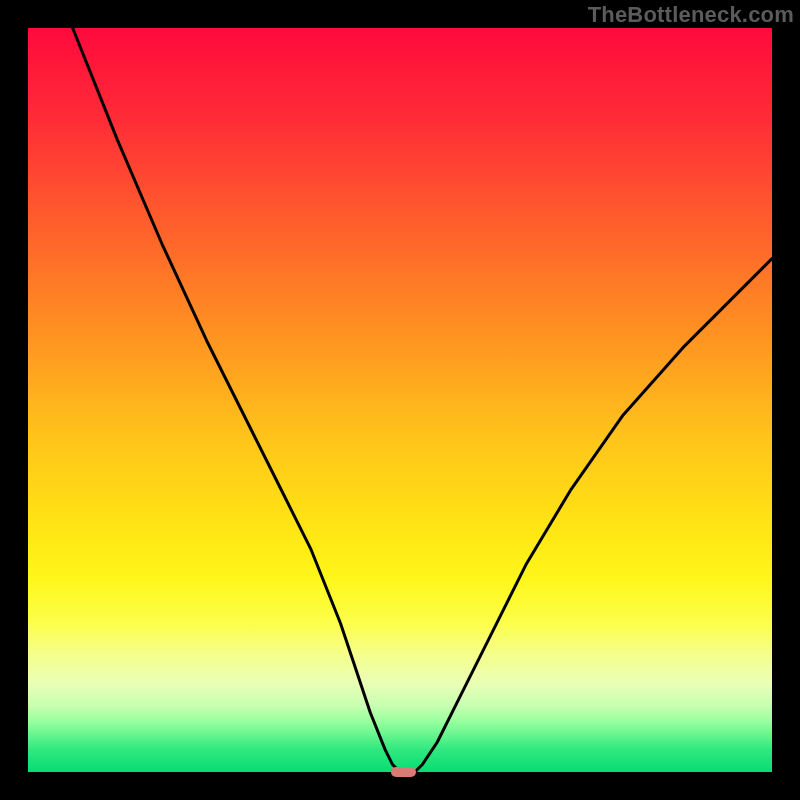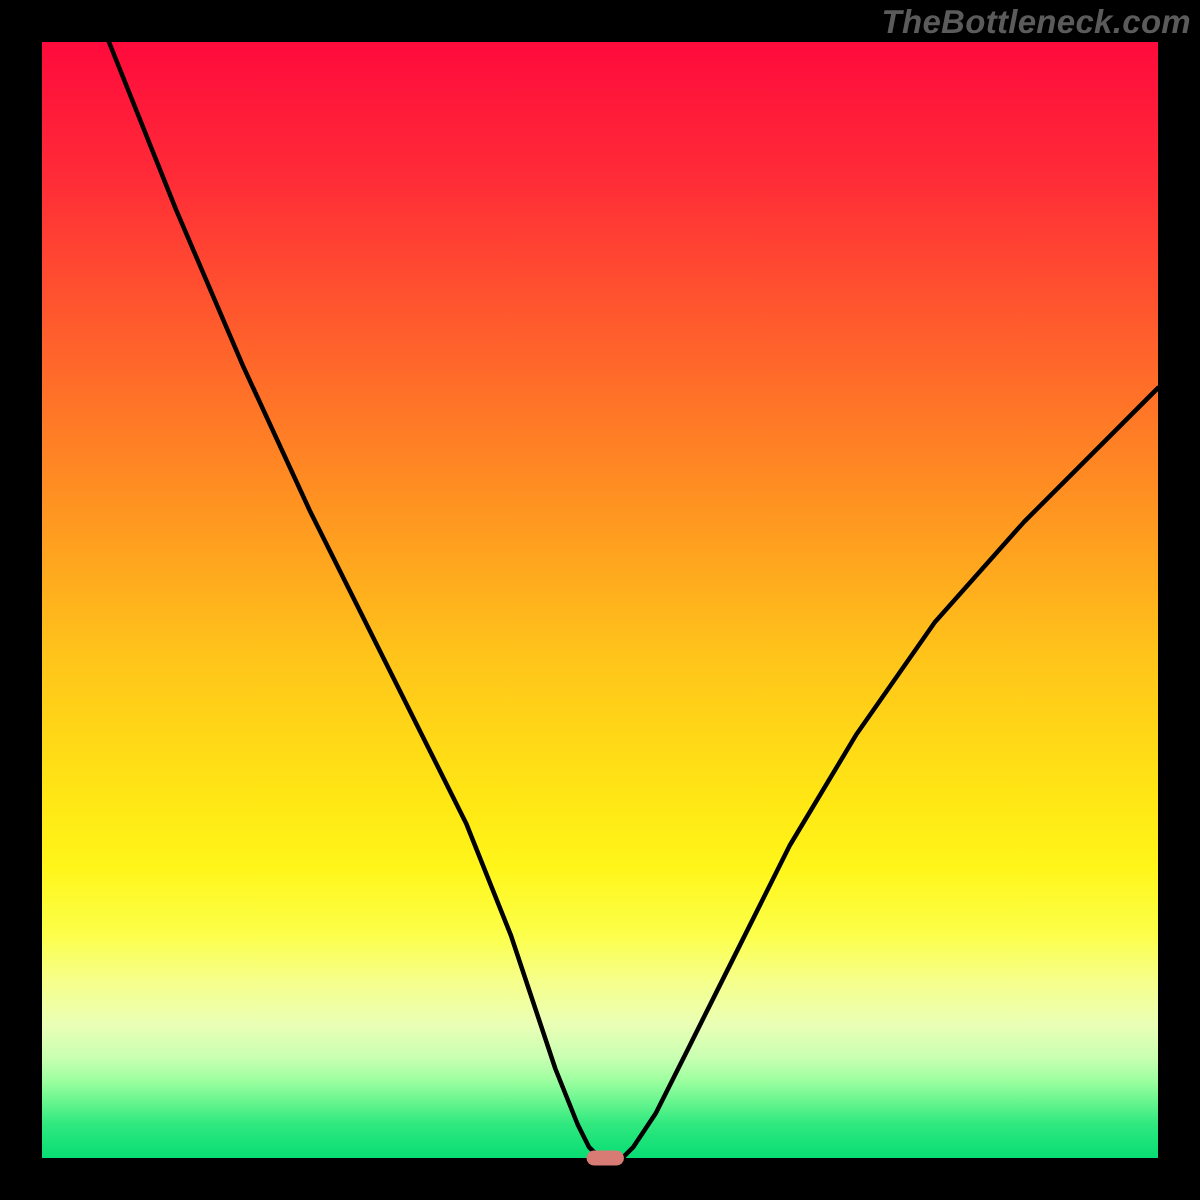--- a/index.html
+++ b/index.html
@@ -8,21 +8,20 @@
     width: 800px;
     height: 800px;
     overflow: hidden;
     background: #000;
     font-family: Arial, Helvetica, sans-serif;
   }
   .chart-wrap {
     position: relative;
     width: 800px;
     height: 624px;
-    font-style: italic;
   }
   .plot {
     position: absolute;
     background: #000;
   }
   .gradient {
     position: absolute;
     left: 0; right: 0; top: 0; bottom: 0;
   }
   .watermark {

